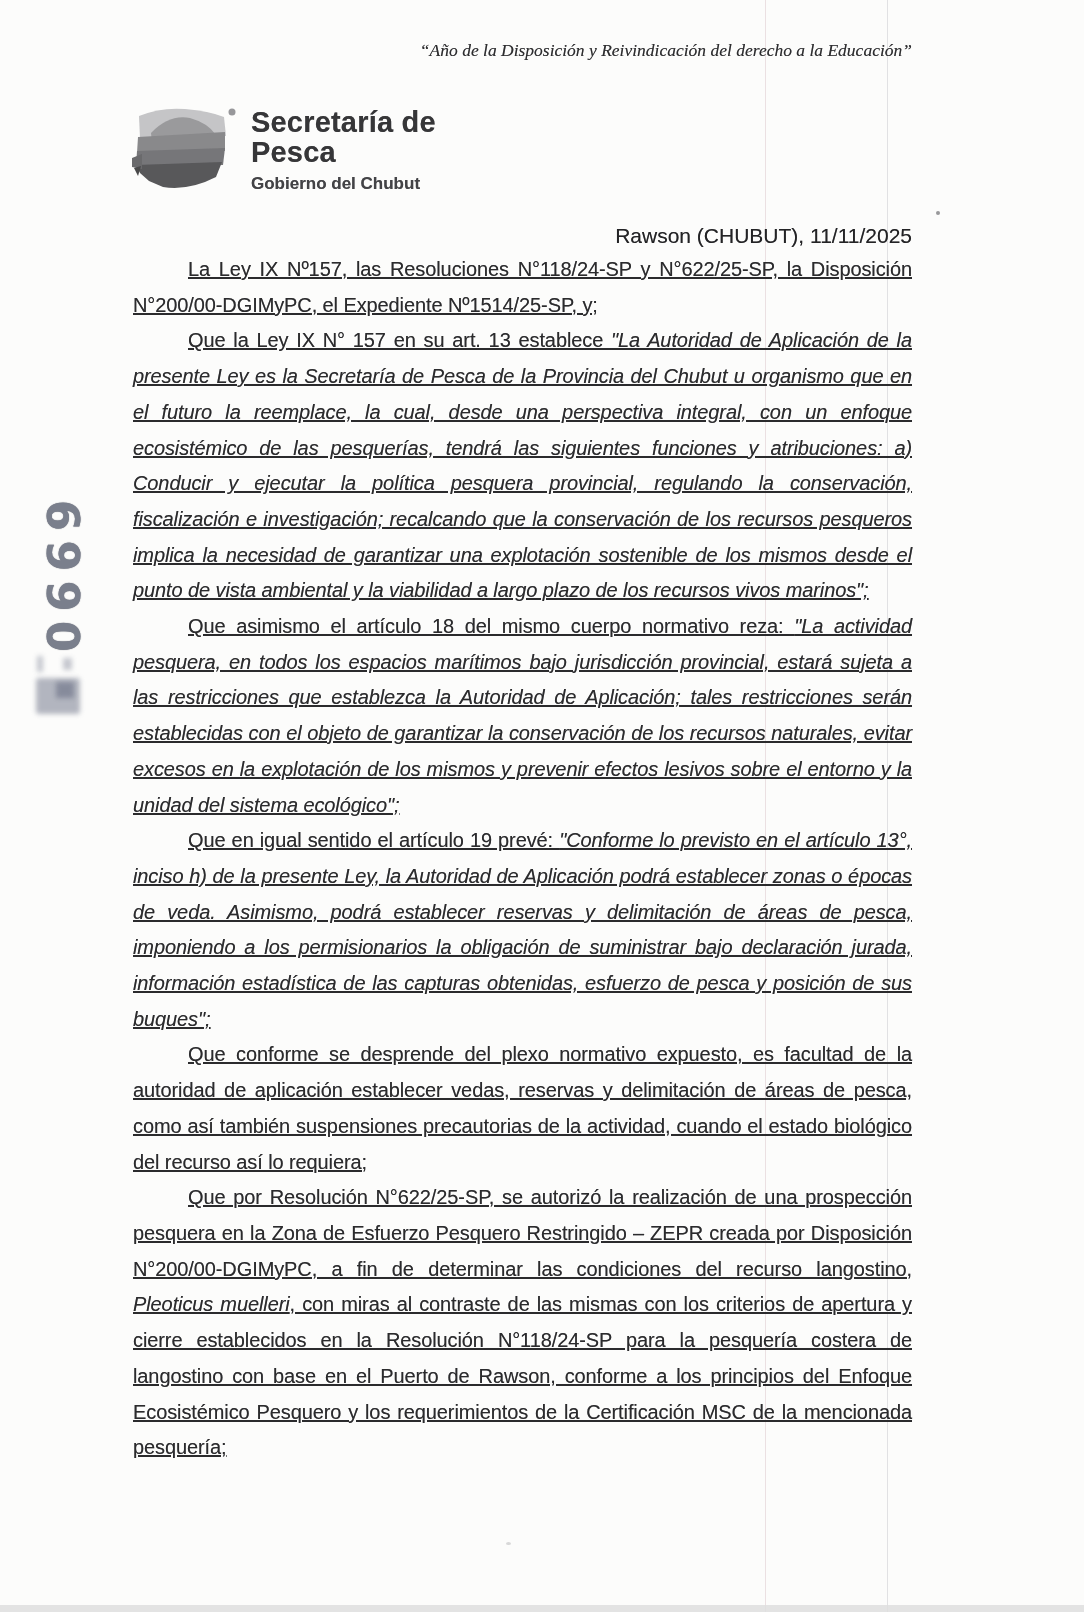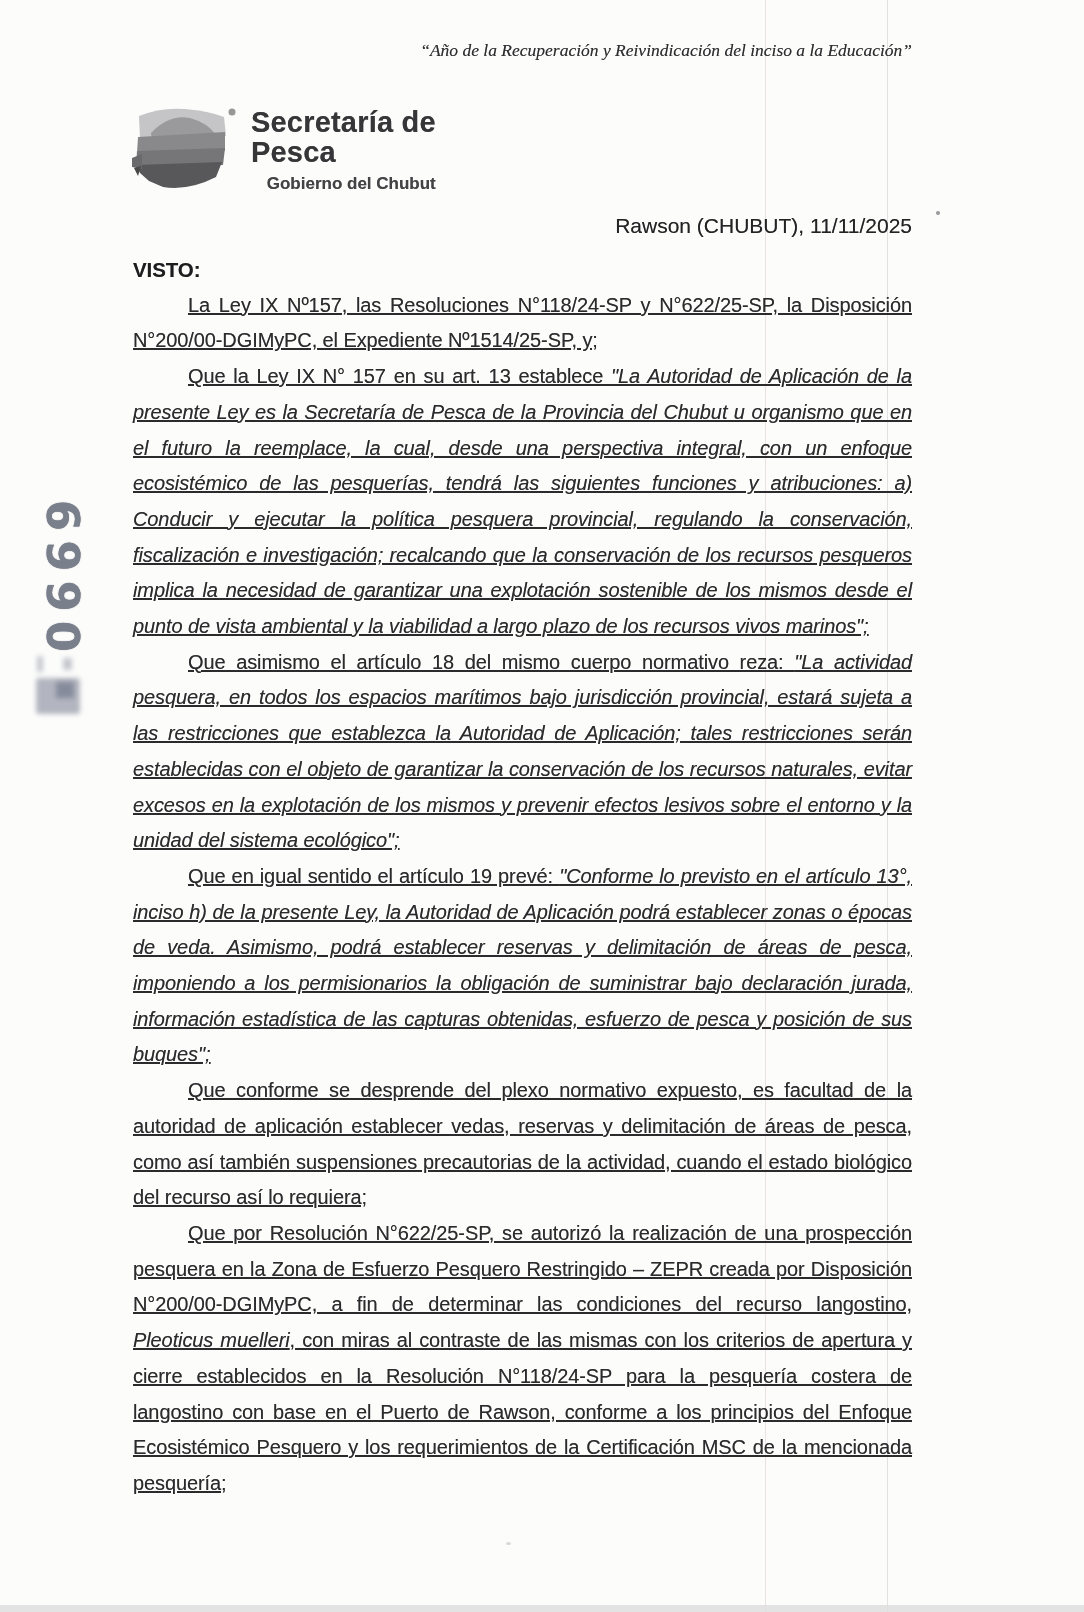--- a/index.html
+++ b/index.html
@@ -39,26 +39,25 @@
   .logo-graphic { display: block; width: 112px; height: 90px; }
   .logo-text { margin-left: 12px; padding-top: 5px; }
   .logo-title {
     font-size: 29px; font-weight: bold; color: #363638;
     line-height: 30px; letter-spacing: 0.2px;
     text-shadow: 0 0 0.5px rgba(40,40,45,0.55);
   }
   .logo-subtitle {
     font-size: 17px; font-weight: bold; color: #434346; margin-top: 7px;
     text-shadow: 0 0 0.4px rgba(50,50,55,0.5);
-    text-align: right;
   }
 
   
   .dateline {
-    position: absolute; top: 214px; right: 172px;
+    position: absolute; top: 224px; right: 172px;
     font-size: 21px; color: #232325;
     text-shadow: 0 0 0.5px rgba(40,40,45,0.5);
   }
 
   
   .doc-body {
     position: absolute; left: 133px; top: 252px; width: 779px;
     font-size: 20px; line-height: 35.7px; letter-spacing: -0.1px;
     color: #2b2b2d; text-align: justify;
     text-shadow: 0 0 0.5px rgba(40,40,45,0.5);
@@ -91,21 +90,21 @@
 <body>
 
 <div class="page">
 
   <div class="fold-line fold-a"></div>
   <div class="fold-line fold-b"></div>
   <div class="bottom-edge"></div>
   <div class="speck speck-1"></div>
   <div class="speck speck-2"></div>
 
-  <div class="header-quote">“Año de la Recuperación y Reivindicación del inciso a la Educación”</div>
+  <div class="header-quote">“Año de la Disposición y Reivindicación del derecho a la Educación”</div>
 
   <div class="letterhead">
     <svg class="logo-graphic" viewBox="0 0 112 90" xmlns="http://www.w3.org/2000/svg">
       <defs>
         <filter id="softblur" x="-10%" y="-10%" width="120%" height="120%">
           <feGaussianBlur stdDeviation="0.7"></feGaussianBlur>
         </filter>
       </defs>
       <g filter="url(#softblur)">
         <path d="M12 14 Q34 5 58 7 Q82 9 97 15 L99 34 L13 37 Z" fill="#c5c5c7"></path>
@@ -123,21 +122,20 @@
         <div>Secretaría de</div>
         <div>Pesca</div>
       </div>
       <div class="logo-subtitle">Gobierno del Chubut</div>
     </div>
   </div>
 
   <div class="dateline">Rawson (CHUBUT), 11/11/2025</div>
 
   <div class="doc-body">
-      <div class="sec-heading">VISTO:</div>
       <p class="para"><span>La Ley IX Nº157, las Resoluciones N°118/24-SP y N°622/25-SP, la Disposición N°200/00-DGIMyPC, el Expediente Nº1514/25-SP, y;</span></p>
       <p class="para"><span>Que la Ley IX N° 157 en su art. 13 establece </span><span class="it">"La Autoridad de Aplicación de la presente Ley es la Secretaría de Pesca de la Provincia del Chubut u organismo que en el futuro la reemplace, la cual, desde una perspectiva integral, con un enfoque ecosistémico de las pesquerías, tendrá las siguientes funciones y atribuciones: a) Conducir y ejecutar la política pesquera provincial, regulando la conservación, fiscalización e investigación; recalcando que la conservación de los recursos pesqueros implica la necesidad de garantizar una explotación sostenible de los mismos desde el punto de vista ambiental y la viabilidad a largo plazo de los recursos vivos marinos";</span></p>
       <p class="para"><span>Que asimismo el artículo 18 del mismo cuerpo normativo reza: </span><span class="it">"La actividad pesquera, en todos los espacios marítimos bajo jurisdicción provincial, estará sujeta a las restricciones que establezca la Autoridad de Aplicación; tales restricciones serán establecidas con el objeto de garantizar la conservación de los recursos naturales, evitar excesos en la explotación de los mismos y prevenir efectos lesivos sobre el entorno y la unidad del sistema ecológico";</span></p>
       <p class="para"><span>Que en igual sentido el artículo 19 prevé: </span><span class="it">"Conforme lo previsto en el artículo 13°, inciso h) de la presente Ley, la Autoridad de Aplicación podrá establecer zonas o épocas de veda. Asimismo, podrá establecer reservas y delimitación de áreas de pesca, imponiendo a los permisionarios la obligación de suministrar bajo declaración jurada, información estadística de las capturas obtenidas, esfuerzo de pesca y posición de sus buques";</span></p>
       <p class="para"><span>Que conforme se desprende del plexo normativo expuesto, es facultad de la autoridad de aplicación establecer vedas, reservas y delimitación de áreas de pesca, como así también suspensiones precautorias de la actividad, cuando el estado biológico del recurso así lo requiera;</span></p>
       <p class="para"><span>Que por Resolución N°622/25-SP, se autorizó la realización de una prospección pesquera en la Zona de Esfuerzo Pesquero Restringido – ZEPR creada por Disposición N°200/00-DGIMyPC, a fin de determinar las condiciones del recurso langostino, </span><span class="it">Pleoticus muelleri</span><span>, con miras al contraste de las mismas con los criterios de apertura y cierre establecidos en la Resolución N°118/24-SP para la pesquería costera de langostino con base en el Puerto de Rawson, conforme a los principios del Enfoque Ecosistémico Pesquero y los requerimientos de la Certificación MSC de la mencionada pesquería;</span></p>
     </div>
 
   <div class="stamp-number">0669</div>
   <div class="stamp-smudge">

